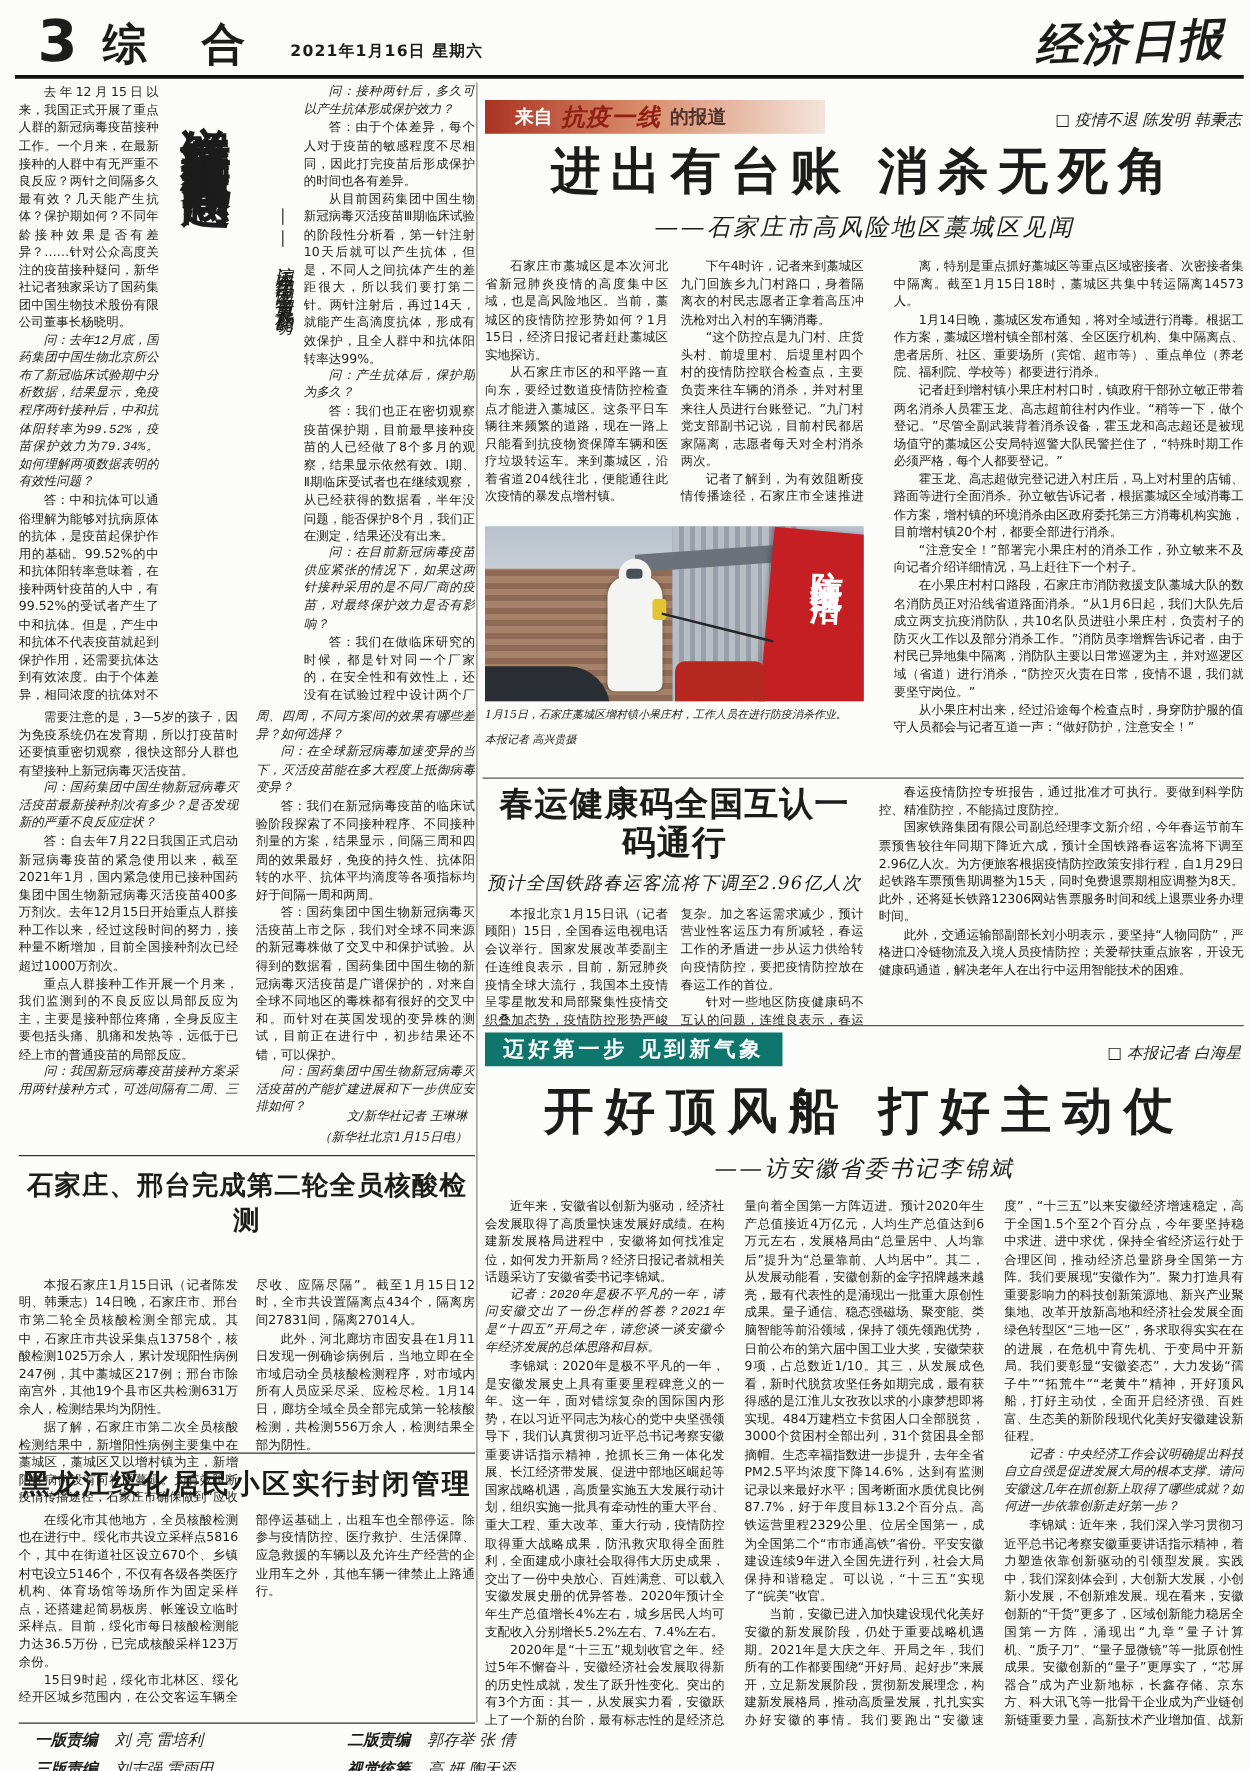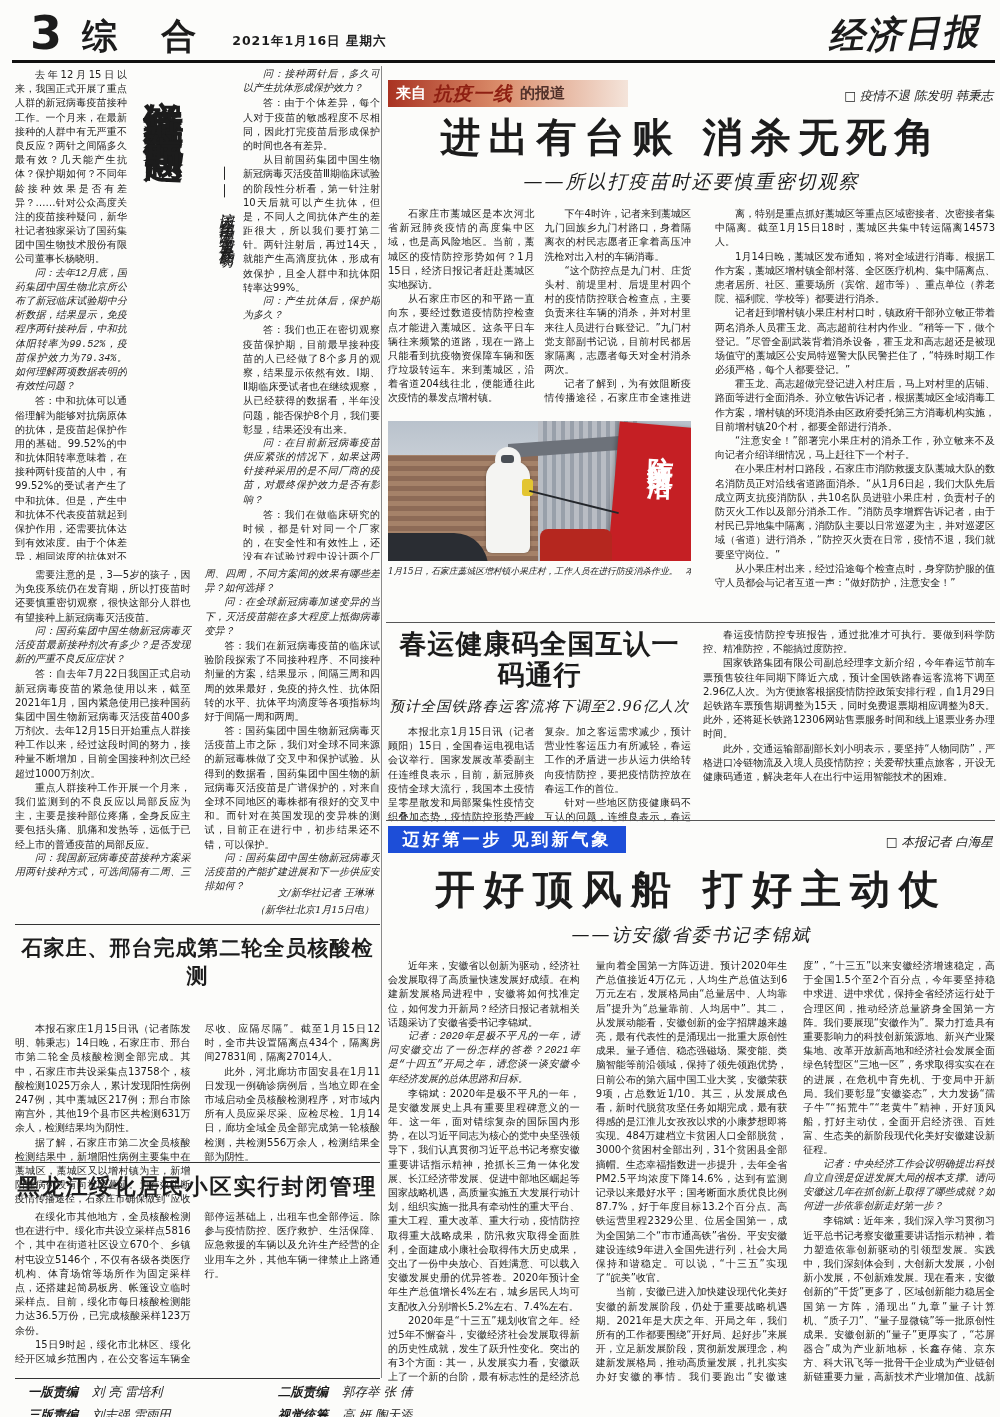--- a/index.html
+++ b/index.html
@@ -35,21 +35,21 @@
   .box-art{position:absolute;left:15px;width:365px;}
   .box-headline{font-size:21px;font-weight:900;text-align:center;letter-spacing:1px;margin:3px 0 8px;}
   .box-body{column-count:2;column-gap:14px;column-fill:auto;overflow:hidden;}
   
   #footer{position:absolute;left:28px;top:1384px;width:470px;display:grid;
           grid-template-columns:1fr 1fr;row-gap:6px;column-gap:30px;font-size:12.5px;}
   .f-item{display:flex;gap:14px;}
   .f-role{font-weight:bold;}
   
   #taizhang{position:absolute;left:388px;top:80px;width:607px;}
-  .banner1{width:224px;height:27px;display:flex;align-items:center;gap:7px;padding:0 8px;
+  .banner1{width:224px;height:27px;display:flex;align-items:center;gap:7px;padding:0 24px;
            background:linear-gradient(90deg,#a93322 0%,#d98a68 45%,#f4e4da 100%);}
   .banner1 .b-pre{color:#fff;font-weight:bold;font-size:15px;}
   .banner1 .b-hi{color:#8e1f12;font-weight:900;font-size:19px;font-style:italic;letter-spacing:1px;}
   .banner1 .b-suf{color:#50302a;font-weight:bold;font-size:15px;}
   .reporters{position:absolute;right:2px;top:8px;font-size:12.5px;}
   .t-headline{margin-top:8px;text-align:center;font-size:40px;font-weight:900;letter-spacing:8px;line-height:1.1;}
   .t-subtitle{text-align:center;font-size:19px;margin-top:10px;letter-spacing:2px;}
   .t-body{margin-top:12px;display:flex;gap:24px;}
   .t-left{width:303px;}
   .t-left-text{height:212px;column-count:2;column-gap:10px;column-fill:auto;overflow:hidden;}
@@ -67,31 +67,31 @@
   .ph-banner span{display:block;writing-mode:vertical-rl;color:#fff;font-weight:900;font-size:26px;
                   margin:10px auto 0;letter-spacing:6px;transform:rotate(-3deg);}
   .ph-person{position:absolute;left:98px;top:40px;width:44px;height:92px;background:#f4f4f2;
              border-radius:16px 16px 6px 6px;box-shadow:0 0 3px rgba(0,0,0,.3);}
   .ph-hood{position:absolute;left:107px;top:26px;width:26px;height:26px;background:#f4f4f2;border-radius:50%;}
   .ph-visor{position:absolute;left:113px;top:34px;width:13px;height:8px;background:#4a4f55;border-radius:3px;}
   .ph-tank{position:absolute;left:134px;top:58px;width:11px;height:17px;background:#e3c531;border-radius:3px;}
   .ph-wand{position:absolute;left:140px;top:80px;width:92px;height:2px;background:#23262b;transform:rotate(14deg);}
   .ph-car{position:absolute;left:-12px;bottom:-8px;width:112px;height:36px;background:#2a2d33;border-radius:10px 34px 0 0;}
   .ph-bin{position:absolute;left:152px;bottom:-16px;width:72px;height:48px;background:#b5271f;border-radius:8px 8px 16px 16px;}
-  .caption{margin-top:5px;font-size:8.8px;display:flex;justify-content:space-between;gap:8px;white-space:nowrap;overflow:hidden;}
+  .caption{margin-top:5px;font-size:8.8px;display:flex;justify-content:space-between;gap:8px;white-space:nowrap;overflow:hidden;flex-direction:column;}
   
   #chunyun{position:absolute;left:388px;top:628px;width:607px;height:188px;display:flex;gap:12px;}
   .c-left{width:303px;}
   .c-headline{font-size:27px;font-weight:900;text-align:center;letter-spacing:1px;line-height:1.15;}
   .c-subtitle{font-size:14.5px;text-align:center;margin-top:7px;letter-spacing:1px;}
   .c-left-text{margin-top:9px;height:102px;column-count:2;column-gap:10px;column-fill:auto;overflow:hidden;}
   .c-right{flex:1;height:188px;overflow:hidden;}
   
   #anhui{position:absolute;left:388px;top:826px;width:607px;}
-  .banner2{width:238px;height:27px;background:#1d4ed8;color:#fff;display:flex;align-items:center;
+  .banner2{width:238px;height:27px;background:#0f766e;color:#fff;display:flex;align-items:center;
            justify-content:center;font-size:17px;font-weight:bold;letter-spacing:3px;}
   .a-headline{margin-top:14px;text-align:center;font-size:40px;font-weight:900;letter-spacing:9px;line-height:1.1;}
   .a-subtitle{text-align:center;font-size:18px;margin-top:12px;letter-spacing:2px;}
   .a-body{margin-top:12px;height:438px;column-count:3;column-gap:16px;column-fill:auto;overflow:hidden;}
 </style>
 </head>
 <body>
 
 <div class="page">
 
@@ -109,21 +109,21 @@
         <p class="para q">问：去年12月底，国药集团中国生物北京所公布了新冠临床试验期中分析数据，结果显示，免疫程序两针接种后，中和抗体阳转率为99.52%，疫苗保护效力为79.34%。如何理解两项数据表明的有效性问题？</p>
         <p class="para">答：中和抗体可以通俗理解为能够对抗病原体的抗体，是疫苗起保护作用的基础。99.52%的中和抗体阳转率意味着，在接种两针疫苗的人中，有99.52%的受试者产生了中和抗体。但是，产生中和抗体不代表疫苗就起到保护作用，还需要抗体达到有效浓度。由于个体差异，相同浓度的抗体对不同人的保护作用可能也不同。保护效力79.34%，意味着有79.34%的受试者因为接种疫苗而受到保护。</p>
       </div>
     <div class="v-headline">详解疫苗接种九大焦点问题</div>
     <div class="v-byline kai">——访国药集团中国生物董事长杨晓明</div>
     <div class="v-col2 bt">
         <p class="para q">问：接种两针后，多久可以产生抗体形成保护效力？</p>
         <p class="para">答：由于个体差异，每个人对于疫苗的敏感程度不尽相同，因此打完疫苗后形成保护的时间也各有差异。</p>
         <p class="para">从目前国药集团中国生物新冠病毒灭活疫苗Ⅲ期临床试验的阶段性分析看，第一针注射10天后就可以产生抗体，但是，不同人之间抗体产生的差距很大，所以我们要打第二针。两针注射后，再过14天，就能产生高滴度抗体，形成有效保护，且全人群中和抗体阳转率达99%。</p>
         <p class="para q">问：产生抗体后，保护期为多久？</p>
-        <p class="para">答：我们也正在密切观察疫苗保护期，目前最早接种疫苗的人已经做了8个多月的观察，结果显示依然有效。Ⅰ期、Ⅱ期临床受试者也在继续观察，从已经获得的数据看，半年没问题，能否保护8个月，我们要彰显，结果还没有出来。</p>
+        <p class="para">答：我们也正在密切观察疫苗保护期，目前最早接种疫苗的人已经做了8个多月的观察，结果显示依然有效。Ⅰ期、Ⅱ期临床受试者也在继续观察，从已经获得的数据看，半年没问题，能否保护8个月，我们正在测定，结果还没有出来。</p>
         <p class="para q">问：在目前新冠病毒疫苗供应紧张的情况下，如果这两针接种采用的是不同厂商的疫苗，对最终保护效力是否有影响？</p>
         <p class="para">答：我们在做临床研究的时候，都是针对同一个厂家的，在安全性和有效性上，还没有在试验过程中设计两个厂家交叉使用的情况，所以没有具体的数据支撑。</p>
       </div>
     <div class="v-bottom bt">
         <p class="para">需要注意的是，3—5岁的孩子，因为免疫系统仍在发育期，所以打疫苗时还要慎重密切观察，很快这部分人群也有望接种上新冠病毒灭活疫苗。</p>
         <p class="para q">问：国药集团中国生物新冠病毒灭活疫苗最新接种剂次有多少？是否发现新的严重不良反应症状？</p>
         <p class="para">答：自去年7月22日我国正式启动新冠病毒疫苗的紧急使用以来，截至2021年1月，国内紧急使用已接种国药集团中国生物新冠病毒灭活疫苗400多万剂次。去年12月15日开始重点人群接种工作以来，经过这段时间的努力，接种量不断增加，目前全国接种剂次已经超过1000万剂次。</p>
         <p class="para">重点人群接种工作开展一个月来，我们监测到的不良反应以局部反应为主，主要是接种部位疼痛，全身反应主要包括头痛、肌痛和发热等，远低于已经上市的普通疫苗的局部反应。</p>
         <p class="para q">问：我国新冠病毒疫苗接种方案采用两针接种方式，可选间隔有二周、三周、四周，不同方案间的效果有哪些差异？如何选择？</p>
         <p class="para q">问：在全球新冠病毒加速变异的当下，灭活疫苗能在多大程度上抵御病毒变异？</p>
@@ -180,21 +180,21 @@
   <div class="vrule"></div>
 
   <div id="taizhang">
     <div class="banner1">
       <span class="b-pre">来自</span>
       <span class="b-hi">抗疫一线</span>
       <span class="b-suf">的报道</span>
     </div>
     <div class="reporters kai">□ 疫情不退 陈发明 韩秉志</div>
     <div class="t-headline">进出有台账 消杀无死角</div>
-    <div class="t-subtitle kai">——所以打疫苗时还要慎重密切观察</div>
+    <div class="t-subtitle kai">——石家庄市高风险地区藁城区见闻</div>
     <div class="t-body">
       <div class="t-left">
         <div class="t-left-text bt">
             <p class="para">石家庄市藁城区是本次河北省新冠肺炎疫情的高度集中区域，也是高风险地区。当前，藁城区的疫情防控形势如何？1月15日，经济日报记者赶赴藁城区实地探访。</p>
             <p class="para">从石家庄市区的和平路一直向东，要经过数道疫情防控检查点才能进入藁城区。这条平日车辆往来频繁的道路，现在一路上只能看到抗疫物资保障车辆和医疗垃圾转运车。来到藁城区，沿着省道204线往北，便能通往此次疫情的暴发点增村镇。</p>
             <p class="para">下午4时许，记者来到藁城区九门回族乡九门村路口，身着隔离衣的村民志愿者正拿着高压冲洗枪对出入村的车辆消毒。</p>
             <p class="para">“这个防控点是九门村、庄货头村、前堤里村、后堤里村四个村的疫情防控联合检查点，主要负责来往车辆的消杀，并对村里来往人员进行台账登记。”九门村党支部副书记说，目前村民都居家隔离，志愿者每天对全村消杀两次。</p>
             <p class="para">记者了解到，为有效阻断疫情传播途径，石家庄市全速推进密切接触者和次密切接触者集中隔离。</p>
           </div>
         <div class="photo">

